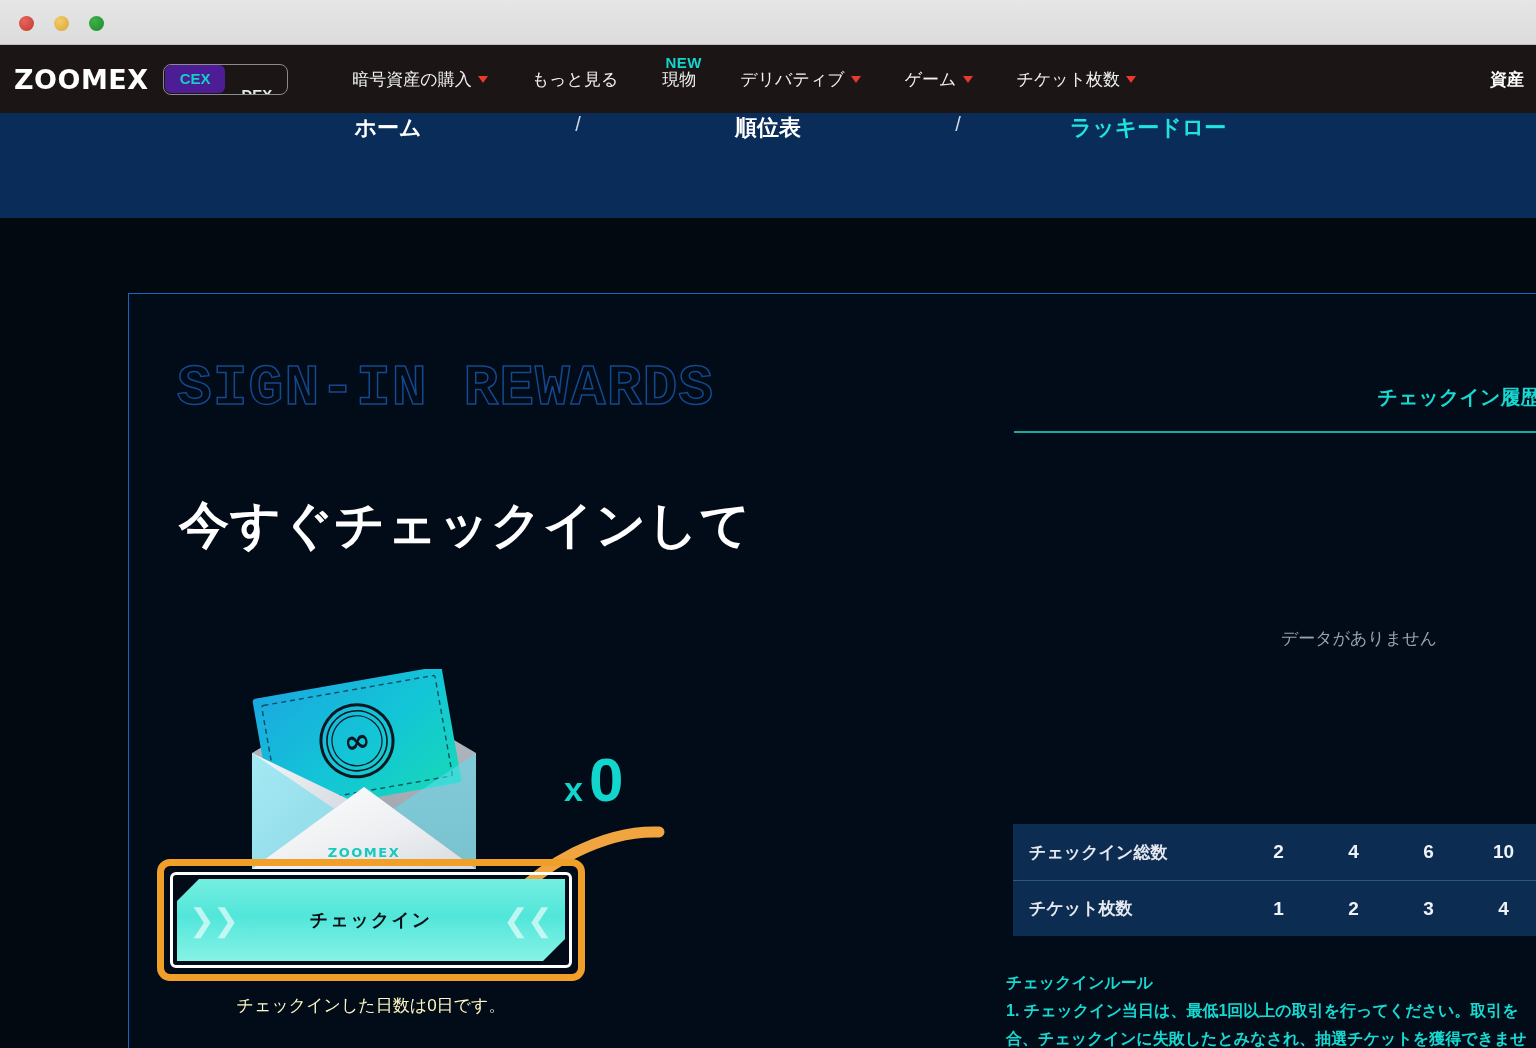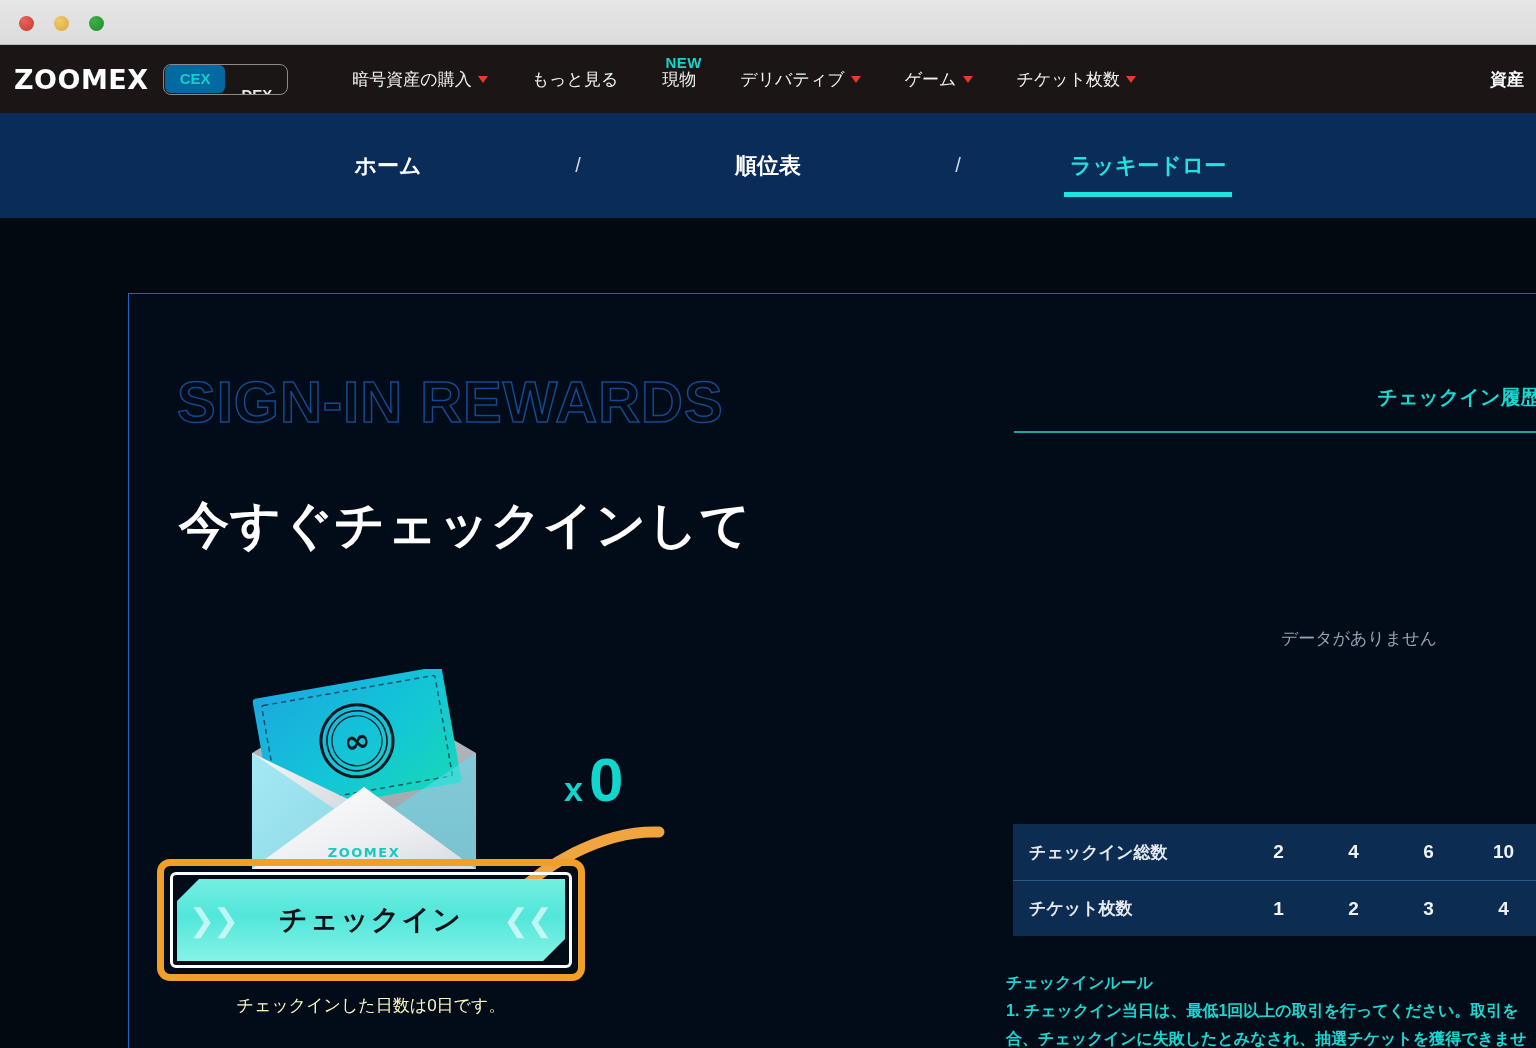--- a/index.html
+++ b/index.html
@@ -36,21 +36,21 @@
   }
   .cexdex {
     margin-left: 14px; display: flex; align-items: center;
     border: 1.5px solid #8b8b8b; border-radius: 8px; overflow: hidden;
     height: 31px;
   }
   .cexdex .seg {
     font-size: 15px; font-weight: 700; padding: 0 15px; line-height: 28px;
     height: 28px; display: flex; align-items: center; margin-top: 32px;
   }
-  .cexdex .seg.on { background: #0369a1; color: #13cfc8; border-radius: 6px; margin: 1px; }
+  .cexdex .seg.on { background: #4c1d95; color: #13cfc8; border-radius: 6px; margin: 1px; }
   .cexdex .seg.off { color: #e9e9e9; }
 
   .navitems { display: flex; align-items: center; margin-left: 42px; gap: 0px; }
   .navitem {
     position: relative; color: #f2f2f2; font-size: 17px;
     padding: 0 22px; display: flex; align-items: center; white-space: nowrap;
   }
   .caret {
     display: inline-block; margin-left: 6px;
     width: 0; height: 0; border-left: 5px solid transparent;
@@ -63,21 +63,21 @@
   .nav-right {
     position: absolute; right: 0px; top: 0; height: 68px;
     display: flex; align-items: center; color: #ffffff; font-size: 17px;
     padding-right: 0px; overflow: hidden; width: 46px; font-weight: bold;
   }
 
   
   .subnav {
     position: absolute; left: 0; top: 113px; width: 1536px; height: 105px;
     background: #0a2c59;
-    display: flex; align-items: center; justify-content: center; gap: 0;
+    display: flex; justify-content: center; gap: 0;
   }
   .subnav .crumb {
     color: #ffffff; font-size: 22px; font-weight: 700; position: relative;
     padding: 0 0px; width: 190px; text-align: center;
   }
   .subnav .sep { color: #cfd8e4; font-size: 20px; width: 190px; text-align: center; font-weight: 400;}
   .subnav .crumb.active { color: #1fe3e0; }
   .subnav .crumb.active::after {
     content: ""; position: absolute; left: 50%; transform: translateX(-50%);
     bottom: -16px; width: 168px; height: 5px; background: #1fe3e0;
@@ -89,24 +89,24 @@
     background: #030911;
   }
   .card {
     position: absolute; left: 128px; top: 75px; width: 1450px; height: 760px;
     border: 1.5px solid #1766c4; border-right: none;
     background: #020b18;
   }
 
   
   .ghost-title {
-    position: absolute; left: 48px; top: 74px;
+    position: absolute; left: 48px; top: 62px;
     font-size: 58px; font-weight: 800; letter-spacing: 1px;
     color: transparent; -webkit-text-stroke: 1.5px #14498f;
-    font-family: Liberation Sans, sans-serif; white-space: nowrap;
+    font-family: Liberation Mono, monospace; white-space: nowrap;
   }
   .hero-title {
     position: absolute; left: 50px; top: 198px;
     color: #ffffff; font-size: 50px; font-weight: 700; line-height: 1.32;
     letter-spacing: 1px;
   }
 
   
   .env-wrap { position: absolute; left: 115px; top: 375px; width: 240px; height: 215px; }
   .counter {
@@ -127,21 +127,21 @@
   }
   .btn-inner { width: 100%; height: 100%; border: 3px solid #ffffff; border-radius: 6px; padding: 4px; }
   .ci-btn {
     position: relative; width: 100%; height: 100%;
     background: linear-gradient(180deg, #74efe0 0%, #52e6da 45%, #86f3e6 100%);
     clip-path: polygon(22px 0, 100% 0, 100% calc(100% - 22px), calc(100% - 22px) 100%, 0 100%, 0 22px);
     display: flex; align-items: center; justify-content: center;
     box-shadow: 0 4px 0 rgba(0,0,0,0.55);
   }
   .ci-btn .label {
-    color: #071018; font-size: 28px; font-weight: 700; letter-spacing: 2px;
+    color: #071018; font-size: 18px; font-weight: 700; letter-spacing: 2px;
     z-index: 2;
   }
   .chev { position: absolute; font-size: 31px; color: rgba(255,255,255,0.62); font-weight: 700; }
   .chev.l1 { left: 12px; } .chev.l2 { left: 36px; }
   .chev.r1 { right: 12px; } .chev.r2 { right: 36px; }
   .btn-caption {
     position: absolute; left: 28px; top: 700px; width: 428px; text-align: center;
     color: #fef9c3; font-size: 17px;
   }
 

